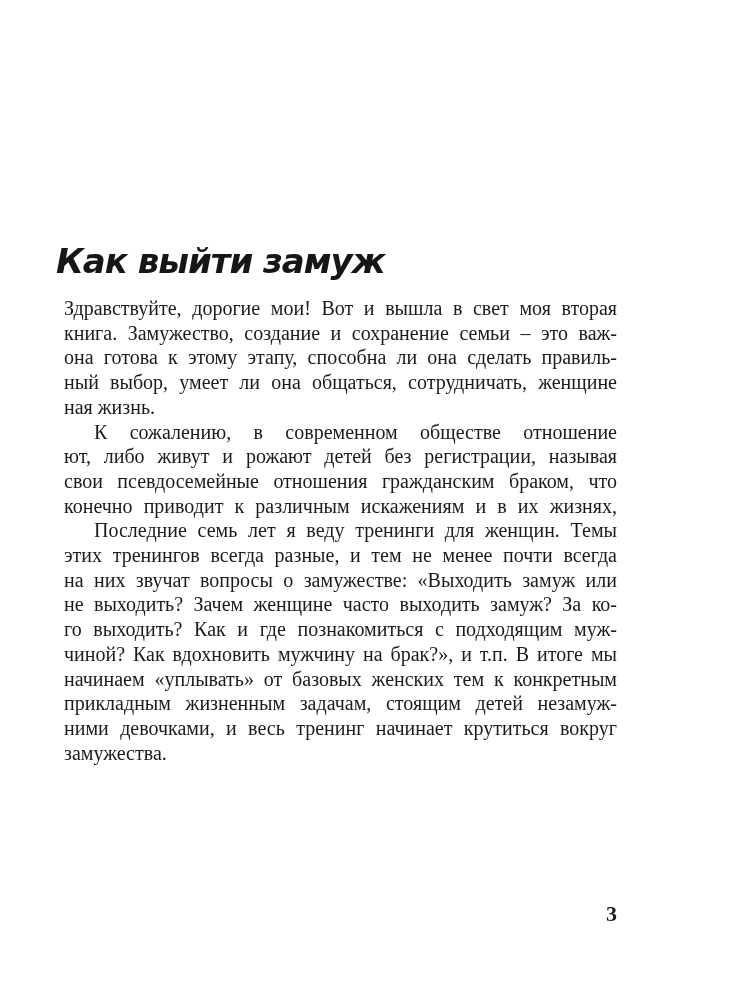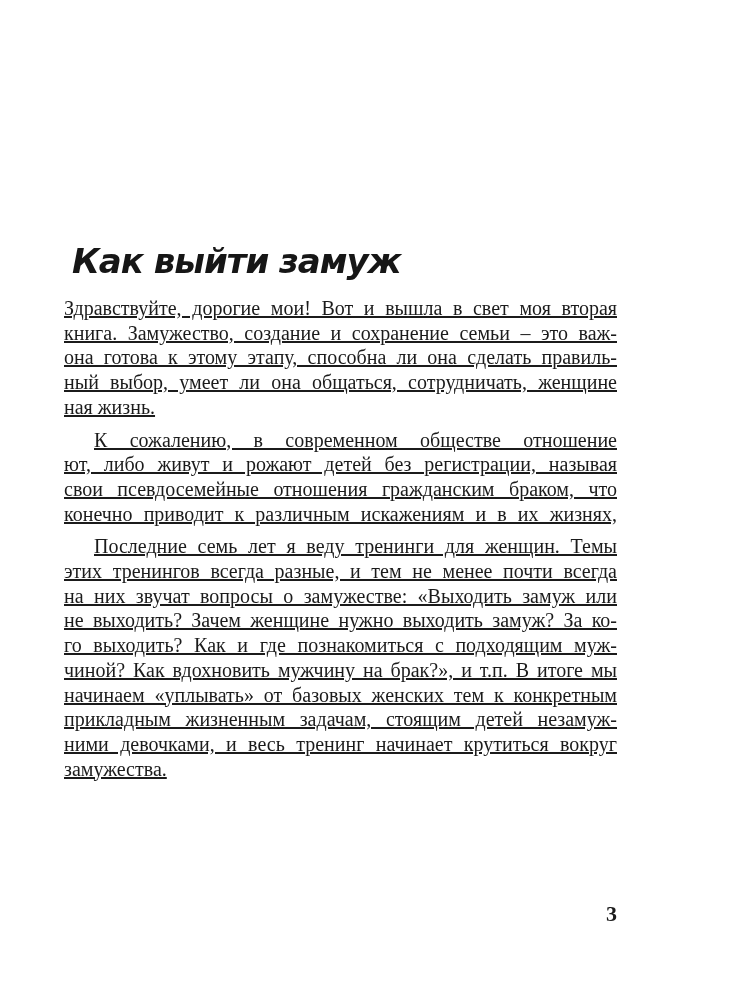--- a/index.html
+++ b/index.html
@@ -10,21 +10,21 @@
   .page {
     position: relative;
     width: 744px;
     height: 1001px;
     background: #ffffff;
     overflow: hidden;
     font-family: "Liberation Serif", serif;
   }
   .chapter-title {
     position: absolute;
-    left: 72px;
+    left: 56px;
     top: 240px;
     margin: 0;
     font-family: "DejaVu Sans", sans-serif;
     font-size: 34px;
     font-weight: 700;
     font-style: italic;
     letter-spacing: -1px;
     color: #161616;
     line-height: 42px;
     white-space: nowrap;
@@ -36,28 +36,26 @@
     width: 553px;
     font-family: "Liberation Serif", serif;
     font-size: 20px;
     color: #1b1b1b;
     line-height: 24.7px;
   }
   .text-block .line {
     text-align: justify;
     text-align-last: justify;
     white-space: normal;
-    text-decoration: underline;
   }
   .text-block .line.last {
     text-align-last: left;
   }
   .text-block .line.indent {
     text-indent: 30px;
-    margin-top: 8px;
   }
   .page-number {
     position: absolute;
     top: 901px;
     left: 64px;
     width: 553px;
     text-align: right;
     font-family: "Liberation Serif", serif;
     font-size: 22px;
     font-weight: 700;
@@ -77,21 +75,21 @@
       <div class="line">она готова к этому этапу, способна ли она сделать правиль-</div>
       <div class="line">ный выбор, умеет ли она общаться, сотрудничать, женщине</div>
       <div class="line last">ная жизнь.</div>
       <div class="line indent">К сожалению, в современном обществе отношение</div>
       <div class="line">ют, либо живут и рожают детей без регистрации, называя</div>
       <div class="line">свои псевдосемейные отношения гражданским браком, что</div>
       <div class="line">конечно приводит к различным искажениям и в их жизнях,</div>
       <div class="line indent">Последние семь лет я веду тренинги для женщин. Темы</div>
       <div class="line">этих тренингов всегда разные, и тем не менее почти всегда</div>
       <div class="line">на них звучат вопросы о замужестве: «Выходить замуж или</div>
-      <div class="line">не выходить? Зачем женщине нужно выходить замуж? За ко-</div>
+      <div class="line">не выходить? Зачем женщине часто выходить замуж? За ко-</div>
       <div class="line">го выходить? Как и где познакомиться с подходящим муж-</div>
       <div class="line">чиной? Как вдохновить мужчину на брак?», и т.п. В итоге мы</div>
       <div class="line">начинаем «уплывать» от базовых женских тем к конкретным</div>
       <div class="line">прикладным жизненным задачам, стоящим детей незамуж-</div>
       <div class="line">ними девочками, и весь тренинг начинает крутиться вокруг</div>
       <div class="line last">замужества.</div>
     </div>
 
   <div class="page-number">3</div>
 </div>

